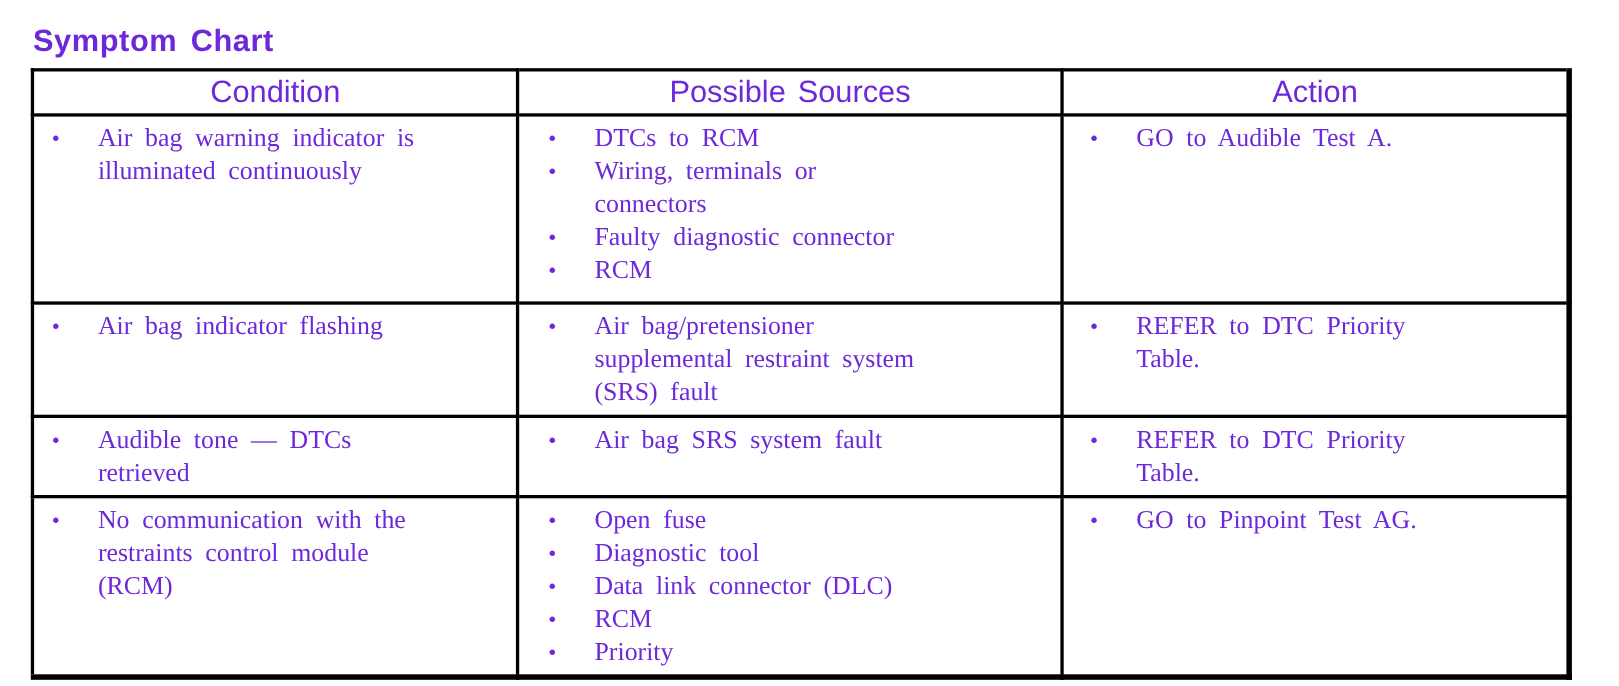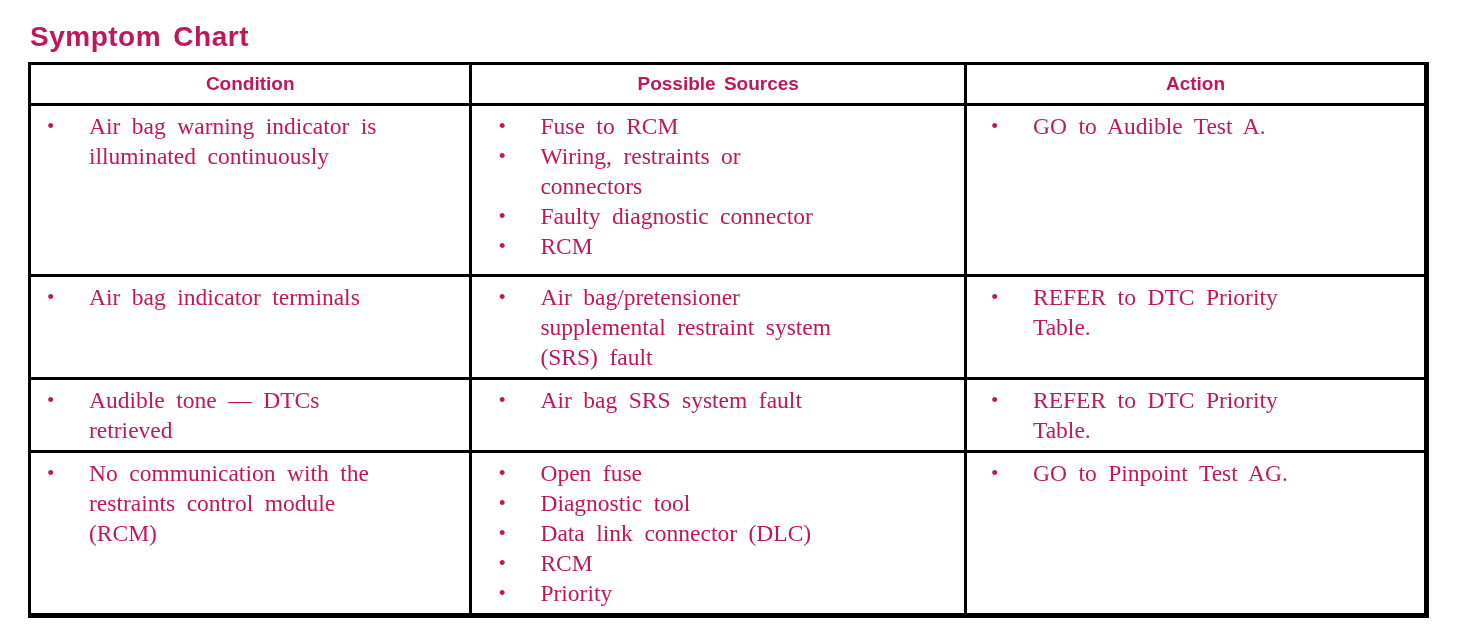--- a/index.html
+++ b/index.html
@@ -8,21 +8,21 @@
     background: #ffffff;
     width: 1472px;
     height: 624px;
     overflow: hidden;
   }
   .page {
     position: relative;
     width: 1472px;
     height: 624px;
     background: #ffffff;
-    color: #be185d;
+    color: #6d28d9;
     border-radius: 11px;
   }
   .page-title {
     font-family: "Liberation Sans", "DejaVu Sans", sans-serif;
     font-weight: bold;
     font-size: 28px;
     line-height: 34px;
     margin: 0;
     position: absolute;
     left: 30px;
@@ -46,22 +46,22 @@
   }
   table.symptom-table {
     border-right-width: 5px;
     border-bottom-width: 5px;
   }
   col.col-condition { width: 31.6%; }
   col.col-sources   { width: 35.4%; }
   col.col-action    { width: 33.0%; }
   th.header-cell {
     font-family: "Liberation Sans", "DejaVu Sans", sans-serif;
-    font-weight: bold;
-    font-size: 19px;
+    font-weight: normal;
+    font-size: 28px;
     text-align: center;
     vertical-align: middle;
     height: 36px;
     padding: 1px 4px;
     word-spacing: 3px;
   }
   td.cell {
     vertical-align: top;
     font-family: "Liberation Serif", "DejaVu Serif", serif;
     font-size: 23.5px;
@@ -108,33 +108,33 @@
         <th class="header-cell">Action</th>
       </tr>
     </thead>
     <tbody>
         <tr>
           <td class="cell condition">
             <div class="item"><span class="bullet">•</span><span class="item-text">Air bag warning indicator is
 illuminated continuously</span></div>
           </td>
           <td class="cell sources">
-            <div class="item"><span class="bullet">•</span><span class="item-text">Fuse to RCM</span></div>
-            <div class="item"><span class="bullet">•</span><span class="item-text">Wiring, restraints or
+            <div class="item"><span class="bullet">•</span><span class="item-text">DTCs to RCM</span></div>
+            <div class="item"><span class="bullet">•</span><span class="item-text">Wiring, terminals or
 connectors</span></div>
             <div class="item"><span class="bullet">•</span><span class="item-text">Faulty diagnostic connector</span></div>
             <div class="item"><span class="bullet">•</span><span class="item-text">RCM</span></div>
           </td>
           <td class="cell action">
             <div class="item"><span class="bullet">•</span><span class="item-text">GO to Audible Test A.</span></div>
           </td>
         </tr>
         <tr>
           <td class="cell condition">
-            <div class="item"><span class="bullet">•</span><span class="item-text">Air bag indicator terminals</span></div>
+            <div class="item"><span class="bullet">•</span><span class="item-text">Air bag indicator flashing</span></div>
           </td>
           <td class="cell sources">
             <div class="item"><span class="bullet">•</span><span class="item-text">Air bag/pretensioner
 supplemental restraint system
 (SRS) fault</span></div>
           </td>
           <td class="cell action">
             <div class="item"><span class="bullet">•</span><span class="item-text">REFER to DTC Priority
 Table.</span></div>
           </td>

